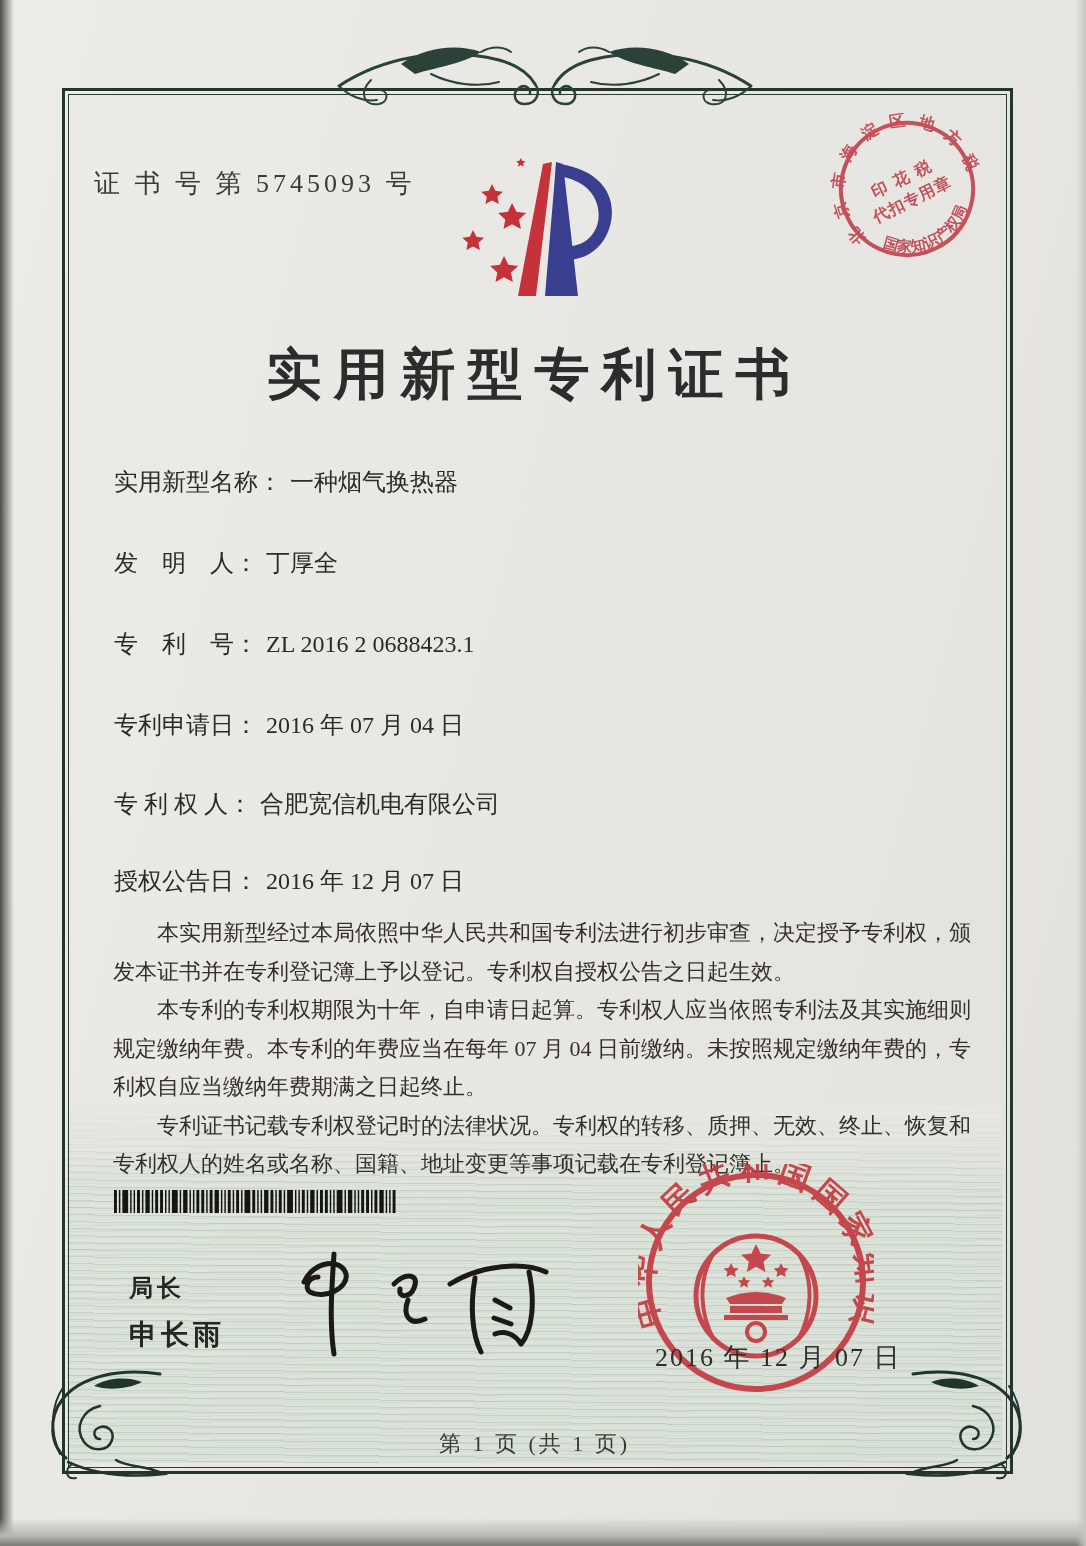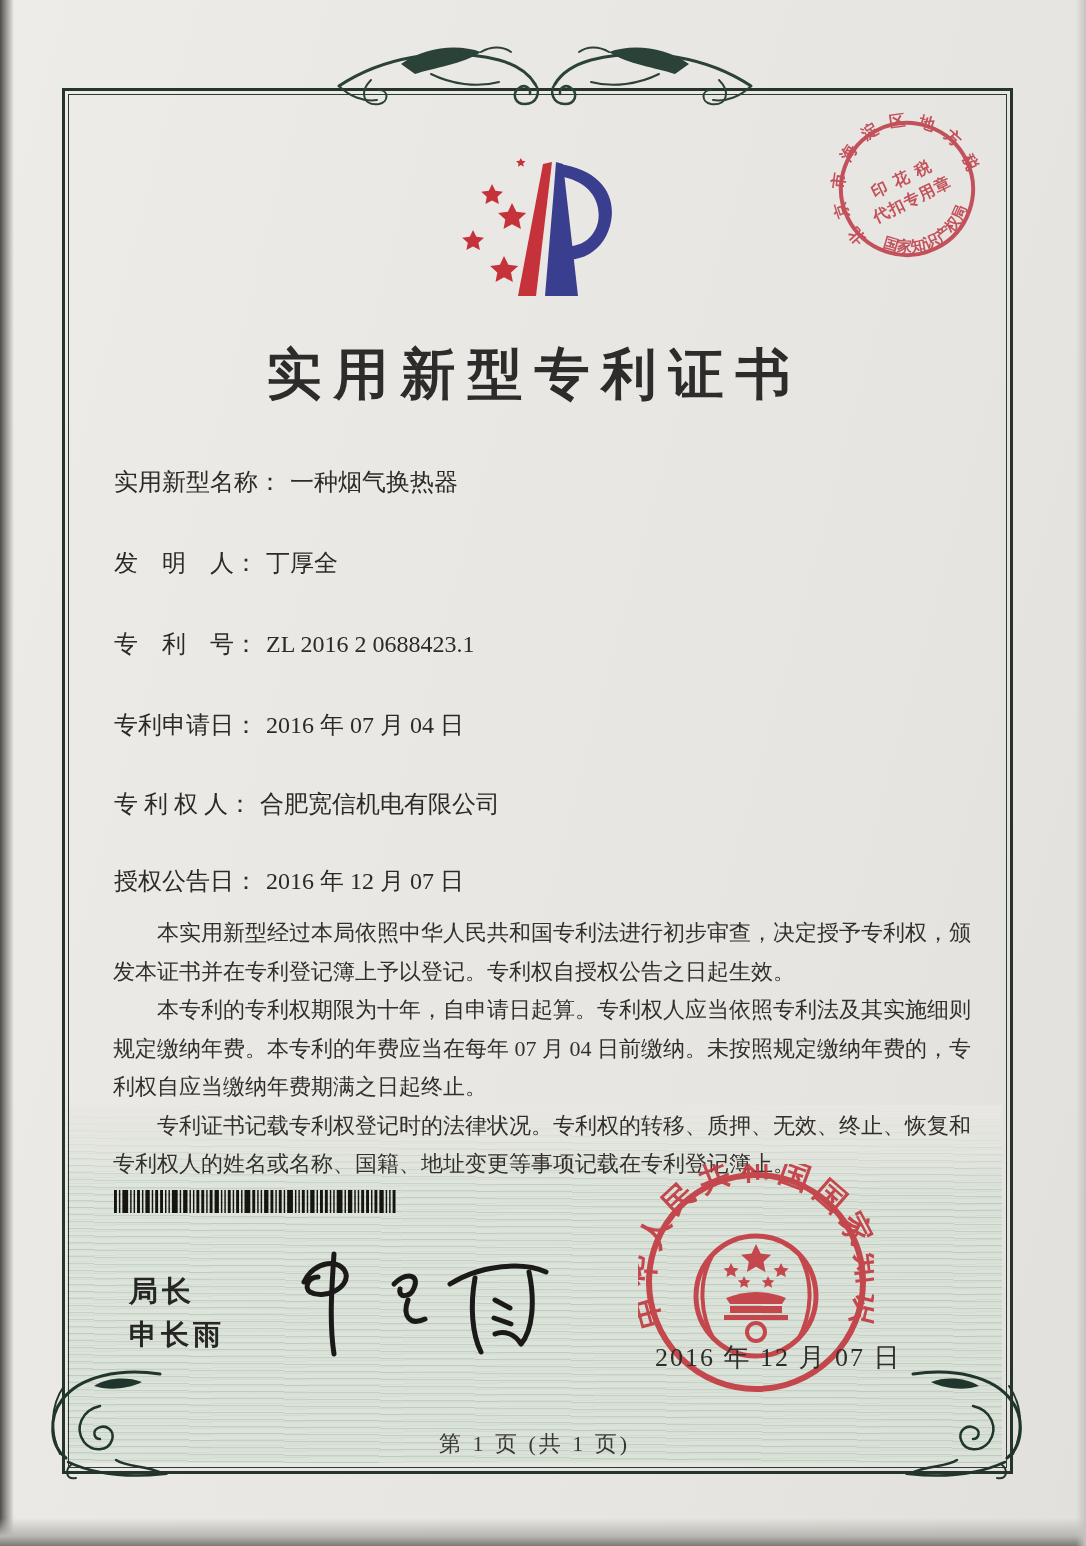--- a/index.html
+++ b/index.html
@@ -37,21 +37,21 @@
   .field{position:absolute;left:114px;font-size:24px;color:#2b2a27;z-index:5;white-space:nowrap;}
   .field .val{margin-left:8px;}
   .f0{top:466px;} .f1{top:547px;} .f2{top:628px;font-family:Liberation Serif, serif;} .f3{top:709px;} .f4{top:788px;} .f5{top:865px;}
 
   .paras{position:absolute;left:113px;top:914px;width:858px;z-index:5;
         font-size:22px;line-height:38.5px;color:#33302c;text-align:justify;}
   .paras p{margin:0;text-indent:2em;}
 
   .barcode{position:absolute;left:114px;top:1190px;z-index:5;}
   .director-title{position:absolute;left:129px;top:1272px;font-family:"Liberation Sans","DejaVu Sans",sans-serif;
-        font-weight:600;font-size:29px;color:#262624;z-index:5;letter-spacing:4px;}
+        font-weight:600;font-size:24px;color:#262624;z-index:5;letter-spacing:4px;}
   .director-name{position:absolute;left:129px;top:1316px;font-family:"Liberation Sans","DejaVu Sans",sans-serif;
         font-weight:600;font-size:28px;color:#262624;z-index:5;letter-spacing:4px;}
   .signature{position:absolute;left:282px;top:1242px;z-index:6;}
 
   .national-seal{position:absolute;left:638px;top:1164px;z-index:7;opacity:.92;}
   .seal-date{position:absolute;left:655px;top:1340px;font-size:26px;color:#2f2d2a;z-index:8;letter-spacing:2px;white-space:nowrap;}
 
   .footer{position:absolute;left:62px;top:1429px;width:945px;text-align:center;
         font-size:22px;letter-spacing:3px;color:#3a3834;z-index:5;}
 
@@ -97,20 +97,21 @@
     <g transform="translate(135,0) scale(-1,1)" stroke="#20362c" fill="none" stroke-linecap="round">
       <path d="M122,10 C82,4 42,12 24,36 C10,54 12,82 28,94" stroke-width="3"></path>
       <path d="M62,42 C44,46 36,64 46,78 C54,88 70,88 74,76 C77,66 68,60 60,64 C54,67 56,75 62,75" stroke-width="2.5"></path>
       <path d="M104,18 C88,12 68,14 56,22 C68,26 88,26 104,18 Z" fill="#20362c" stroke="none"></path>
       <path d="M30,98 C56,110 90,114 126,110 C106,100 90,104 78,96" stroke-width="2.5"></path>
       <path d="M22,90 C12,68 12,42 26,22" stroke-width="2"></path>
       <path d="M34,100 C26,106 28,116 38,114" stroke-width="2"></path>
     </g>
   </svg>
 
+  <div class="cert-no">证 书 号 第 5745093 号</div>
 
   <svg class="logo" width="185" height="165" viewBox="0 0 185 165">
     <g fill="#c5323a">
       <path d="M76,16 l2.6,5.4 6,.7 -4.4,4 1.2,5.8 -5.4,-2.9 -5.2,2.9 1.1,-5.8 -4.4,-4 6,-.7 Z" transform="scale(0.55) translate(60,2)"></path>
       <path d="M46,36 l3.4,6.8 7.6,.9 -5.6,5 1.5,7.4 -6.9,-3.7 -6.6,3.7 1.4,-7.4 -5.6,-5 7.6,-.9 Z"></path>
       <path d="M66,55 l4.4,8.8 9.8,1.2 -7.2,6.5 1.9,9.5 -8.9,-4.8 -8.5,4.8 1.8,-9.5 -7.2,-6.5 9.8,-1.2 Z"></path>
       <path d="M27,82 l3.4,6.8 7.6,.9 -5.6,5 1.5,7.4 -6.9,-3.7 -6.6,3.7 1.4,-7.4 -5.6,-5 7.6,-.9 Z"></path>
       <path d="M58,108 l4.4,8.8 9.8,1.2 -7.2,6.5 1.9,9.5 -8.9,-4.8 -8.5,4.8 1.8,-9.5 -7.2,-6.5 9.8,-1.2 Z"></path>
       <polygon points="97,16 106,14 90,148 72,148"></polygon>
     </g>

